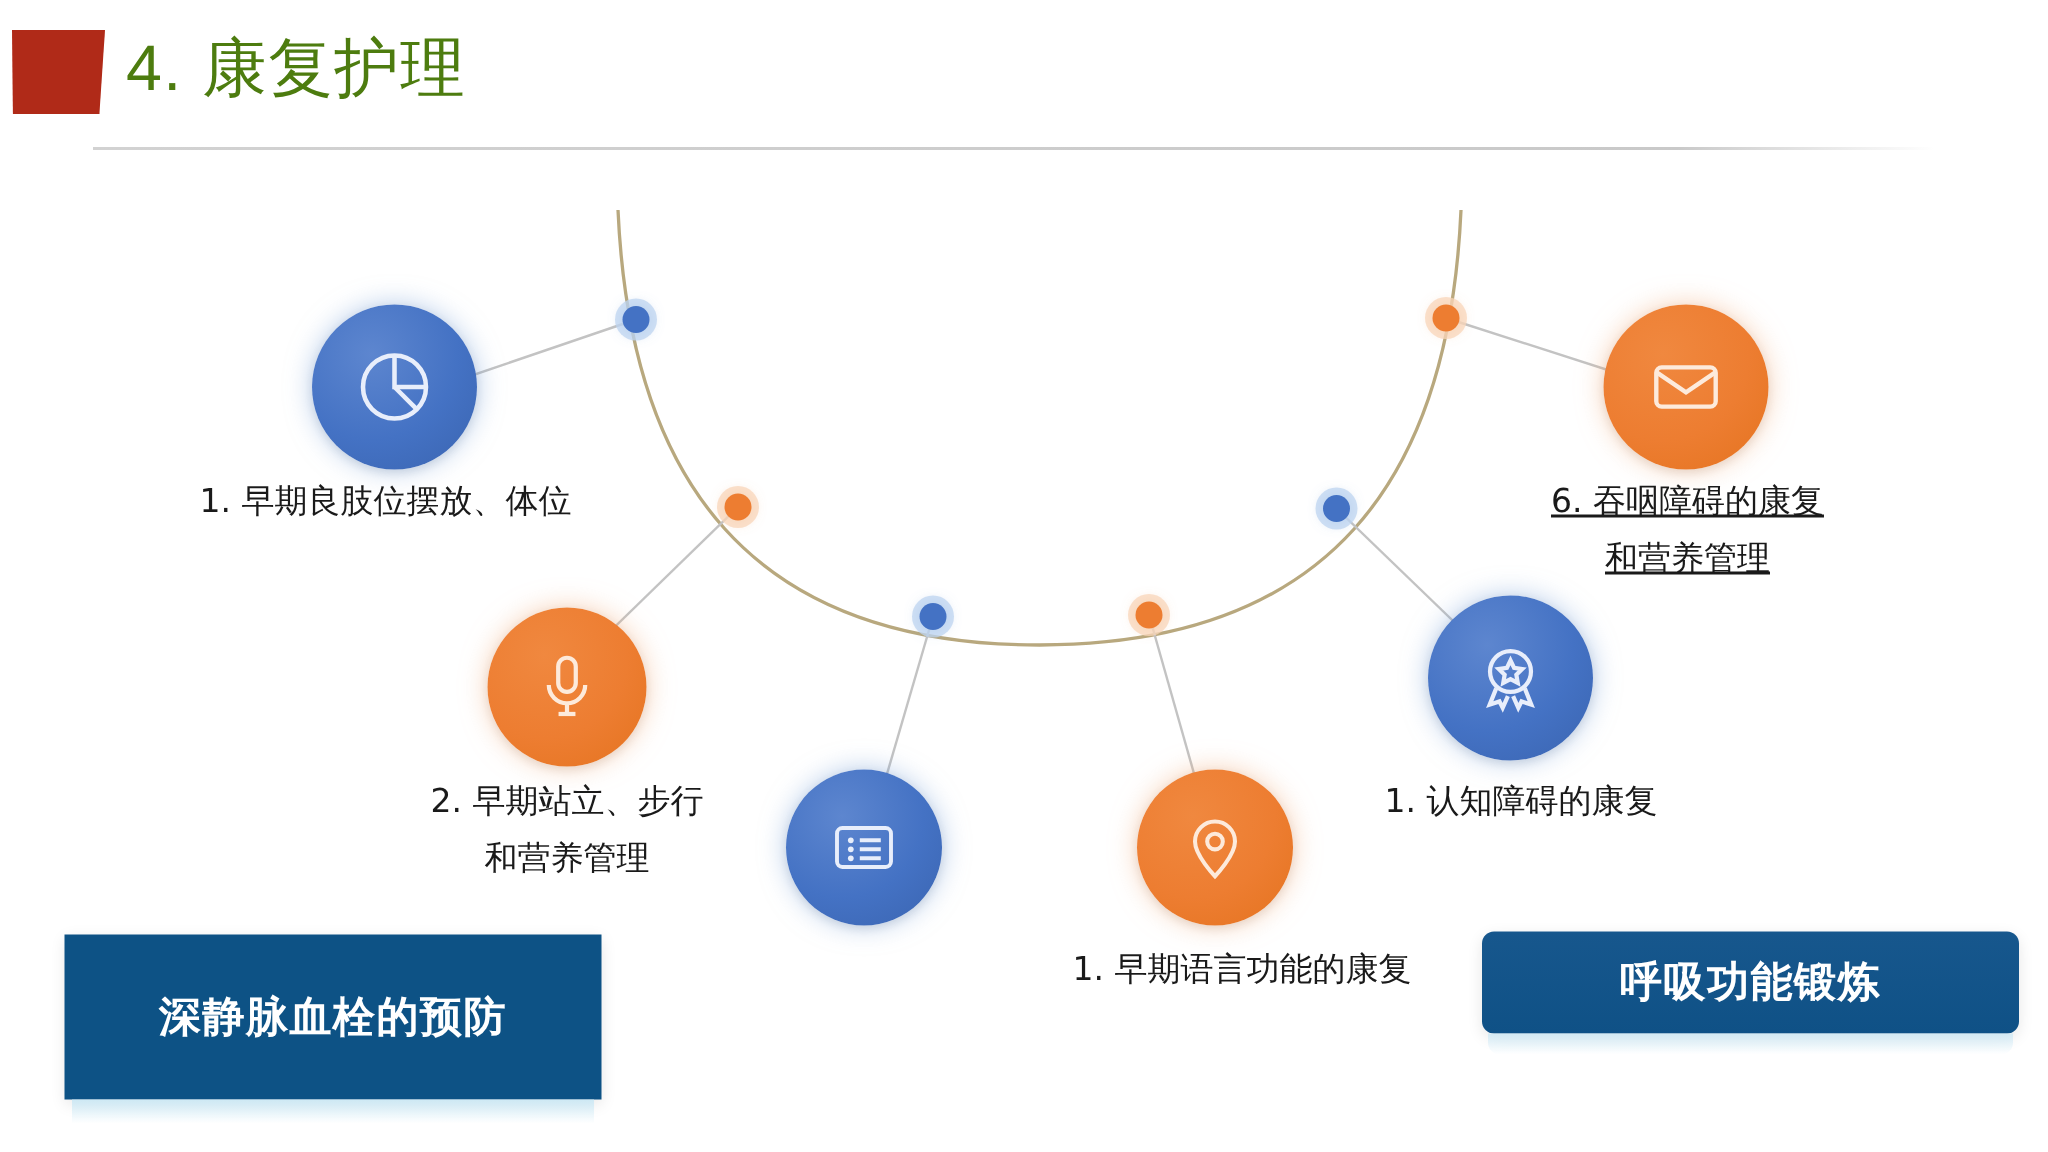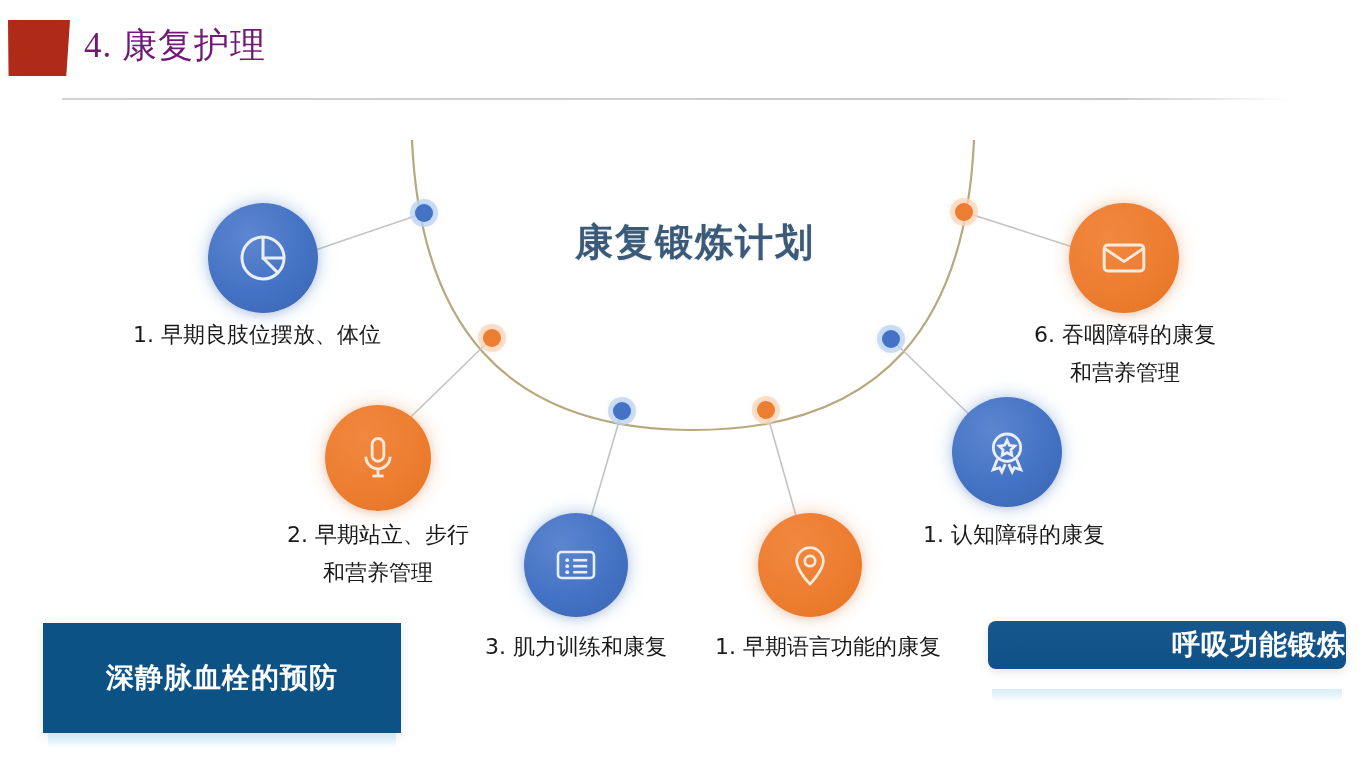--- a/index.html
+++ b/index.html
@@ -31,25 +31,25 @@
     width: 62px;
     height: 56px;
     background: #b02a18;
     clip-path: polygon(0% 0%, 100% 0%, 94% 100%, 1% 100%);
     box-shadow: 0 0 6px rgba(176,42,24,0.35);
   }
   .page-title {
     position: absolute;
     left: 84px;
     top: 14px;
-    font-size: 35px;
+    font-size: 43px;
     line-height: 64px;
-    color: #701a75;
+    color: #4d7c0f;
     letter-spacing: 1px;
-    font-family: Liberation Serif, serif;
+    font-family: Liberation Sans, sans-serif;
     white-space: nowrap;
   }
   .title-rule {
     position: absolute;
     left: 62px;
     top: 98px;
     width: 1228px;
     height: 2px;
     background: linear-gradient(to right, #d2d2d2 0%, #c9c9c9 86%, rgba(210,210,210,0) 100%);
   }
@@ -155,26 +155,25 @@
     left: 48px;
     top: 733px;
     width: 348px;
     height: 16px;
     background: linear-gradient(to bottom, rgba(200,232,246,0.85), rgba(255,255,255,0));
   }
   .banner-right {
     left: 988px;
     top: 621px;
     width: 358px;
-    height: 48px;
+    height: 68px;
     background: linear-gradient(to bottom, #17578d 0%, #0f5186 100%);
     border-radius: 8px;
     font-size: 28px;
     box-shadow: 0 3px 10px rgba(0,0,0,0.10);
-    justify-content: flex-end;
   }
   .banner-right-glow {
     position: absolute;
     left: 992px;
     top: 689px;
     width: 350px;
     height: 14px;
     background: linear-gradient(to bottom, rgba(205,233,246,0.8), rgba(255,255,255,0));
     border-radius: 0 0 8px 8px;
   }
@@ -197,21 +196,20 @@
       <g stroke="#c3c3c3" stroke-width="1.6" fill="none">
         <line x1="424" y1="103" x2="292" y2="148"></line>
         <line x1="492" y1="228" x2="382" y2="335"></line>
         <line x1="622" y1="301" x2="577" y2="455"></line>
         <line x1="766" y1="300" x2="810" y2="455"></line>
         <line x1="891" y1="229" x2="1004" y2="338"></line>
         <line x1="964" y1="102" x2="1107" y2="148"></line>
       </g>
     </svg>
 
-    <div class="center-title">康复锻炼计划</div>
 
     <div class="dot blue" style="left:415px; top:94px;"></div>
     <div class="dot orange" style="left:483px; top:219px;"></div>
     <div class="dot blue" style="left:613px; top:292px;"></div>
     <div class="dot orange" style="left:757px; top:291px;"></div>
     <div class="dot blue" style="left:882px; top:220px;"></div>
     <div class="dot orange" style="left:955px; top:93px;"></div>
 
     <div class="node blue" style="left:208px; top:93px; width:110px; height:110px;">
       <span>
@@ -247,23 +245,20 @@
           <rect x="3" y="5.5" width="18" height="13" rx="1.8"></rect>
           <circle cx="7.6" cy="9.6" r="0.95" fill="#e8eefb" stroke="none"></circle>
           <circle cx="7.6" cy="12.6" r="0.95" fill="#e8eefb" stroke="none"></circle>
           <circle cx="7.6" cy="15.6" r="0.95" fill="#e8eefb" stroke="none"></circle>
           <line x1="10.6" y1="9.6" x2="17.6" y2="9.6"></line>
           <line x1="10.6" y1="12.6" x2="17.6" y2="12.6"></line>
           <line x1="10.6" y1="15.6" x2="17.6" y2="15.6"></line>
         </svg>
       </span>
     </div>
-    <div class="caption" style="left:455px; top:518px; width:242px;">
-      <span class="ln">3. 肌力训练和康复</span>
-    </div>
 
     <div class="node orange" style="left:758px; top:403px; width:104px; height:104px;">
       <span>
         <svg width="50" height="50" viewBox="0 0 24 24" fill="none" stroke="#fdeadb" stroke-width="1.3">
           <path d="M12 21.2 C12 21.2 18.4 14.6 18.4 10.1 A6.4 6.4 0 0 0 5.6 10.1 C5.6 14.6 12 21.2 12 21.2 Z"></path>
           <circle cx="12" cy="10.1" r="2.5"></circle>
         </svg>
       </span>
     </div>
     <div class="caption" style="left:688px; top:518px; width:280px;">
@@ -285,21 +280,21 @@
     </div>
 
     <div class="node orange" style="left:1069px; top:93px; width:110px; height:110px;">
       <span>
         <svg width="54" height="54" viewBox="0 0 24 24" fill="none" stroke="#fdeadb" stroke-width="1.3">
           <rect x="3.2" y="6.2" width="17.6" height="11.6" rx="1.6"></rect>
           <path d="M3.2 7.6 L12 13.6 L20.8 7.6"></path>
         </svg>
       </span>
     </div>
-    <div class="caption" style="left:975px; top:206px; width:300px;">
+    <div class="caption" style="left:975px; top:206px; width:300px;text-decoration:underline;">
       <span class="ln">6. 吞咽障碍的康复</span>
       <span class="ln">和营养管理</span>
     </div>
 
   </div>
 
   <div class="banner banner-left">
     <span>深静脉血栓的预防</span>
   </div>
   <div class="banner-left-glow"></div>

